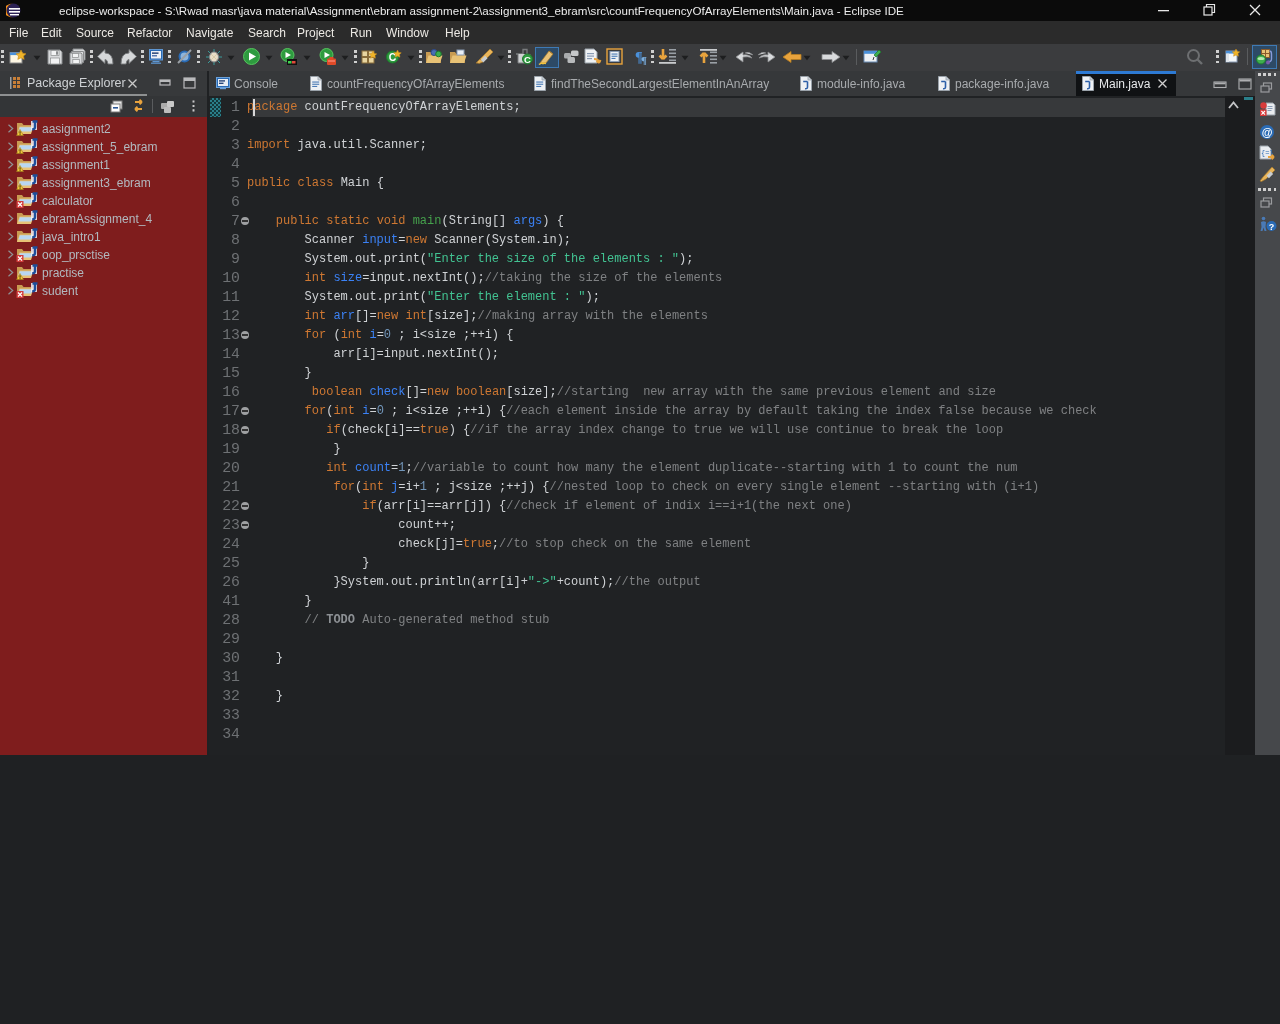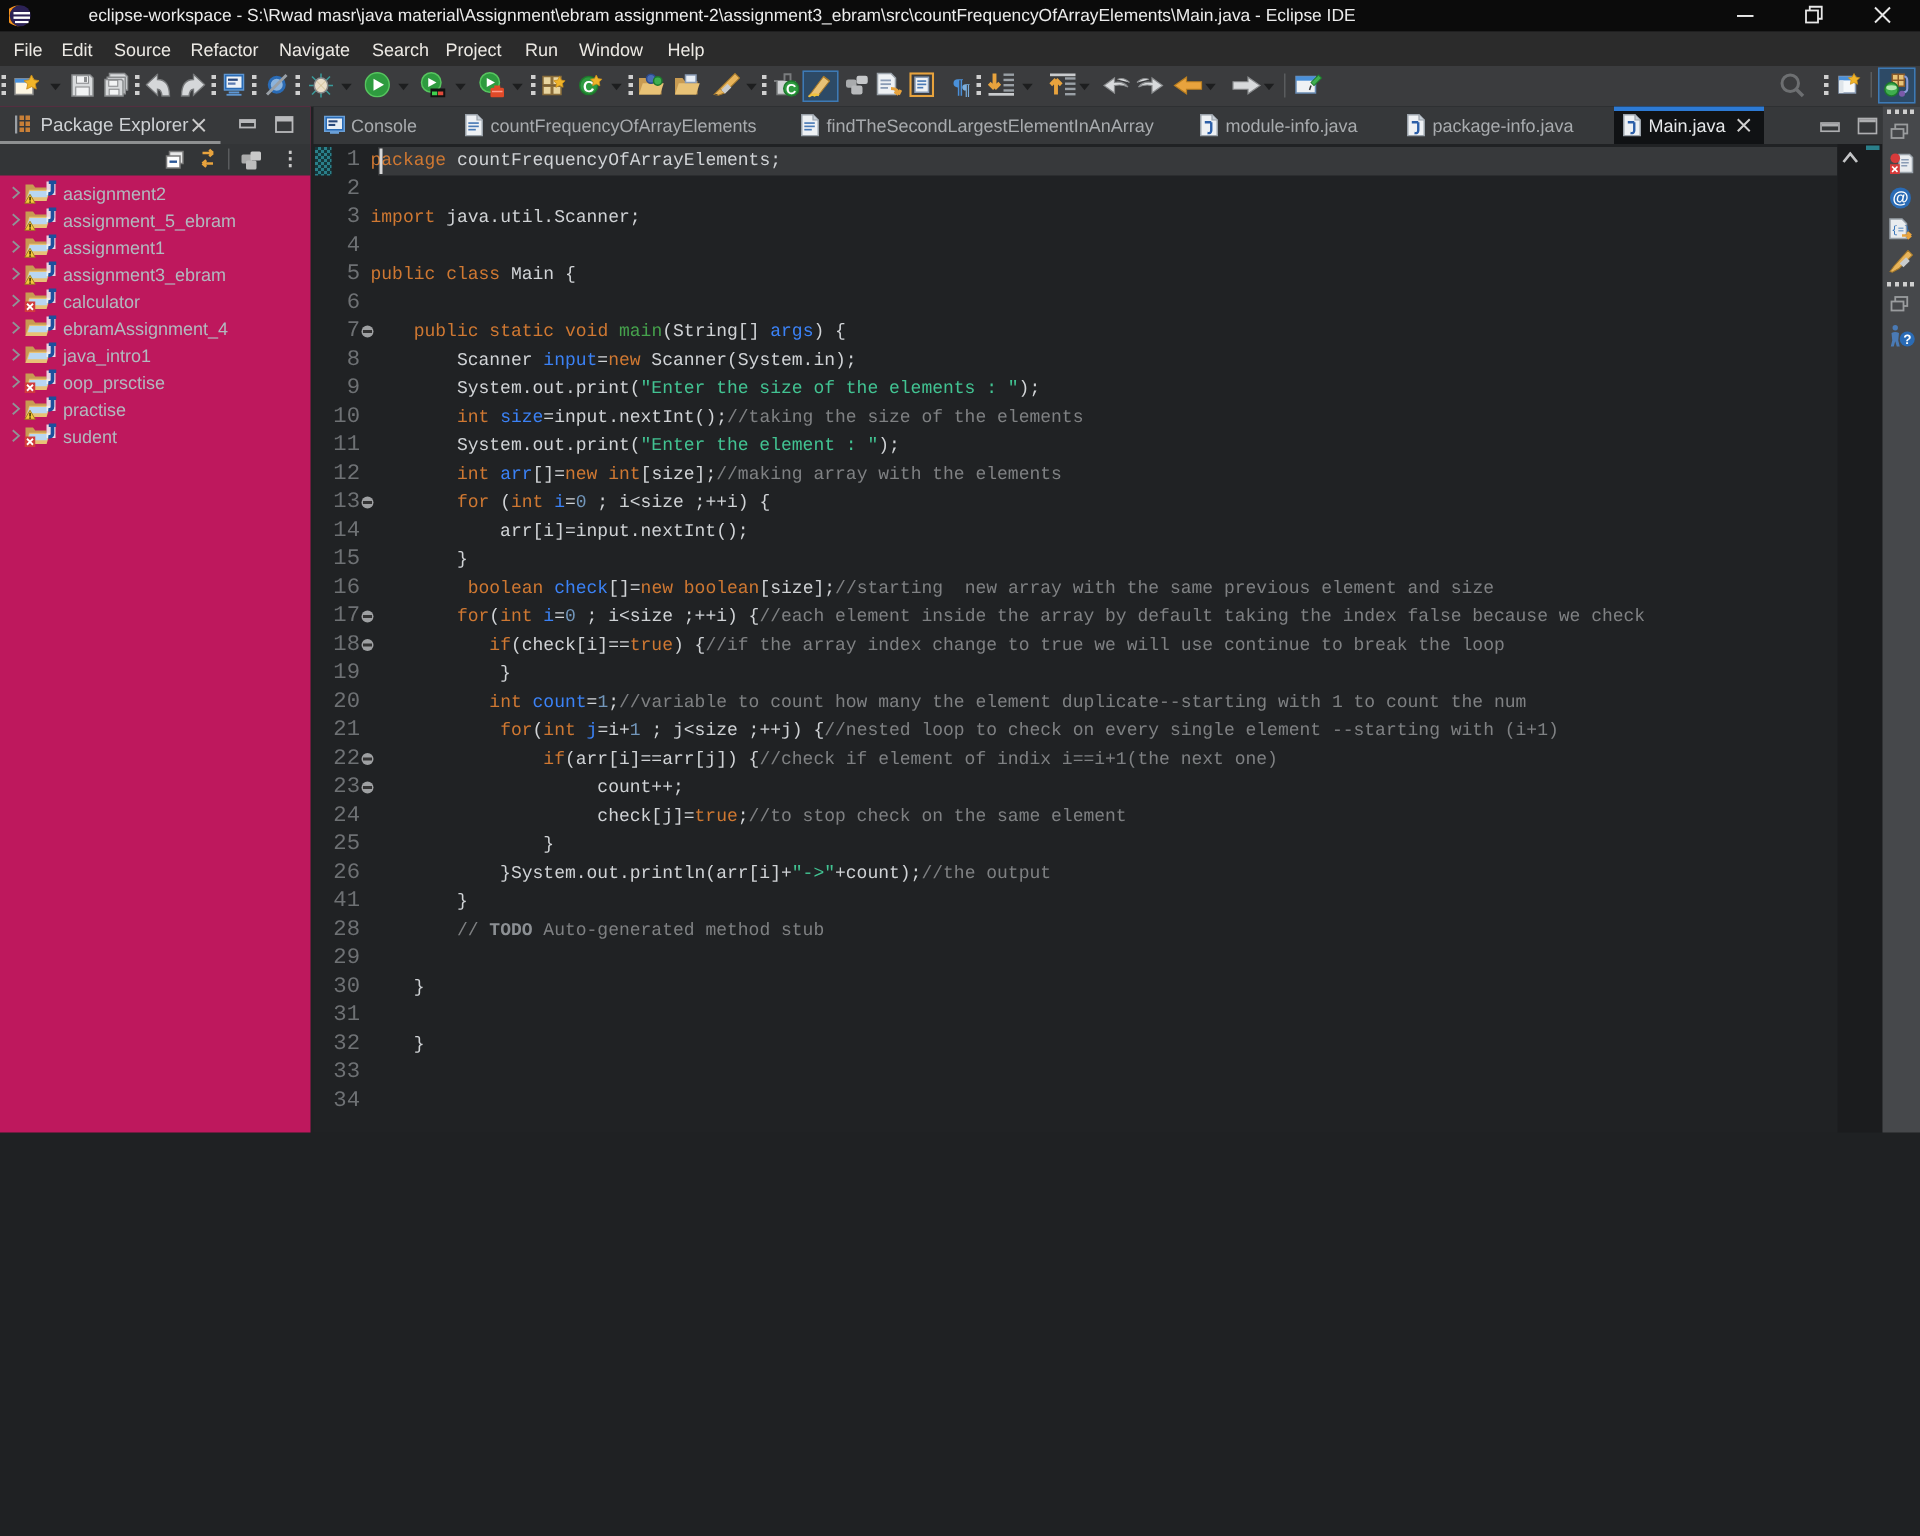--- a/index.html
+++ b/index.html
@@ -12,21 +12,21 @@
 #title-text { position:absolute; left:59px; top:4px; font-size:11.6px; color:#ececec; white-space:nowrap; }
 
 
 #menubar { position:absolute; left:0; top:21px; width:1280px; height:23px; background:#2b2b2b; }
 .menuitem { position:absolute; top:5px; font-size:12px; color:#ece9e4; }
 
 
 #toolbar { position:absolute; left:0; top:44px; width:1280px; height:27px; background:#3b3c3e; }
 
 
-#leftpanel { position:absolute; left:0; top:71px; width:207px; height:885px; background:#be185d; }
+#leftpanel { position:absolute; left:0; top:71px; width:207px; height:885px; background:#7f1d1d; }
 #lp-header { position:absolute; left:0; top:0; width:207px; height:25px; background:#37393b; }
 #lp-toolbar { position:absolute; left:0; top:25px; width:207px; height:21px; background:#333537; }
 .treerow { position:absolute; left:0; width:207px; height:18px; }
 .treerow .label { position:absolute; left:42px; top:2.5px; font-size:12px; color:#b2b9bf; }
 
 
 #editor { position:absolute; left:209px; top:71px; width:1046px; height:885px; background:#202224; }
 #tabrow { position:absolute; left:0; top:0; width:1046px; height:25px; background:#36383a; }
 .tab-label { position:absolute; top:6px; font-size:12px; color:#a8abae; white-space:nowrap; }
 #code-pane { position:absolute; left:0; top:25px; width:1016px; height:842px; background:#202224; overflow:hidden; }

